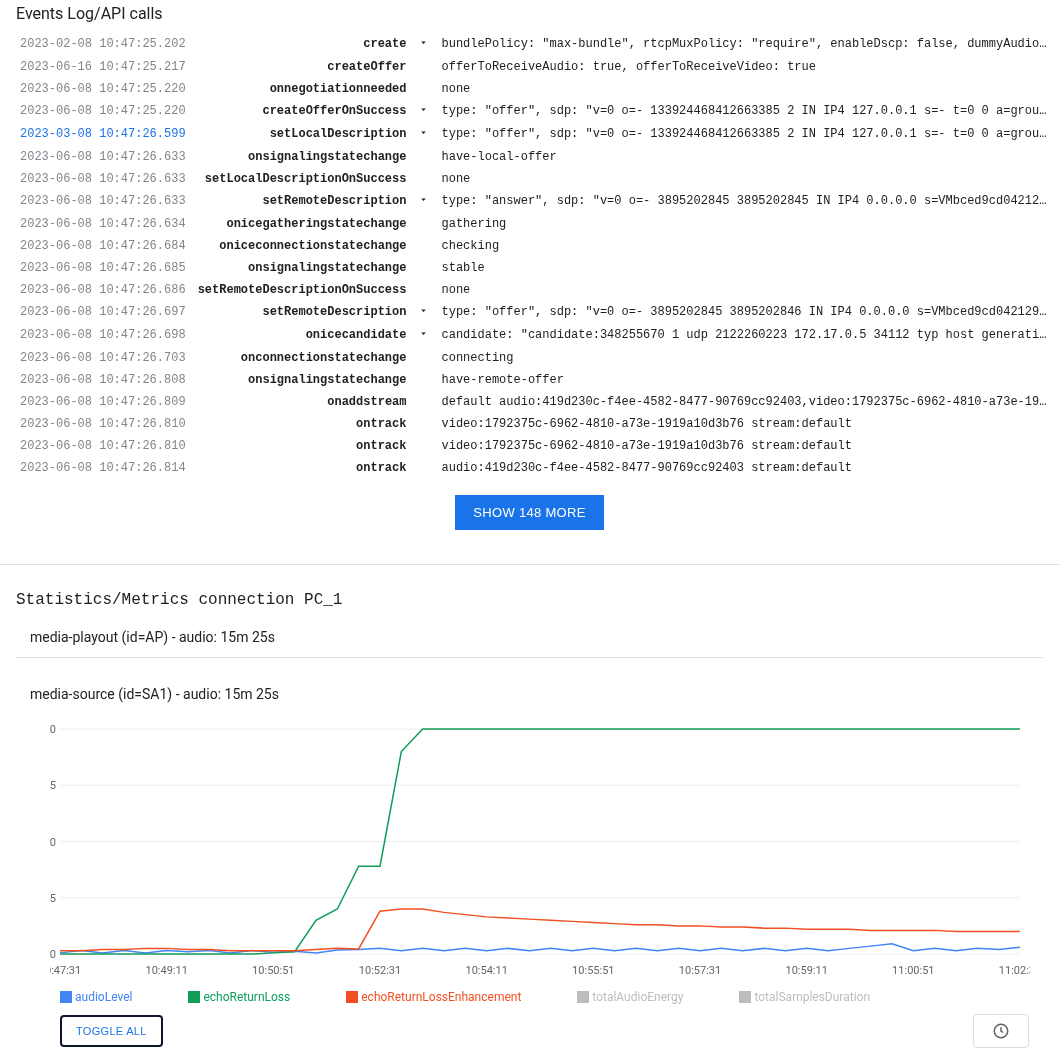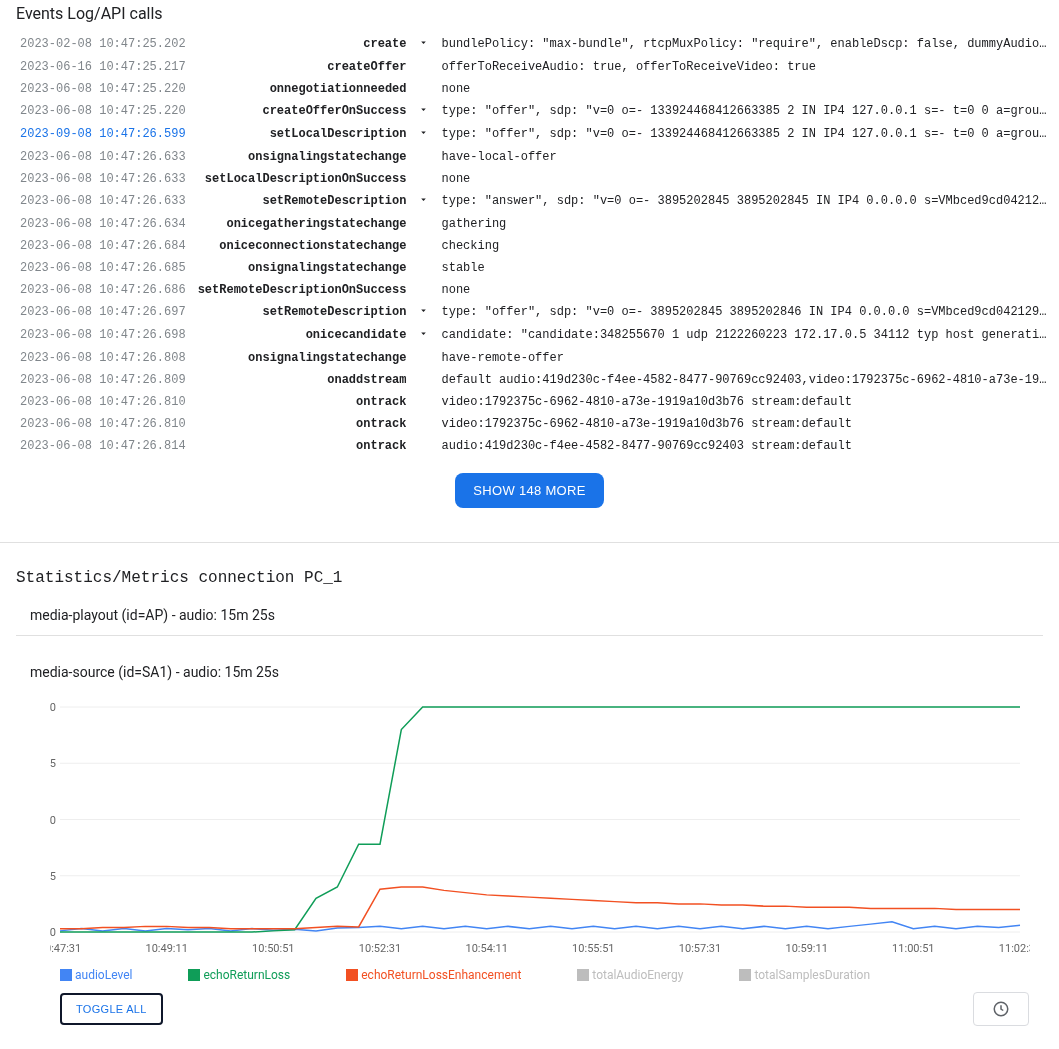--- a/index.html
+++ b/index.html
@@ -53,21 +53,21 @@
   color: #1a73e8;
 }
 .show-more-wrap {
   text-align: center;
   padding: 16px 0;
 }
 .show-more-btn {
   background: #1a73e8;
   color: #fff;
   border: none;
-  border-radius: 8px;
+  border-radius: 0;
   padding: 10px 18px;
   font-size: 13px;
   font-weight: 500;
   letter-spacing: 0.3px;
   cursor: pointer;
 }
 .divider {
   border: none;
   border-top: 1px solid #e0e0e0;
   margin: 18px 0;
@@ -178,21 +178,21 @@
       </tr>
       <tr>
         <td class="col-time">2023-06-08 10:47:25.220</td>
         <td class="col-event">createOfferOnSuccess</td>
         <td class="col-arrow"><svg width="11" height="11" viewBox="0 0 24 24" fill="#202124">
             <path d="M7 10l5 5 5-5z"></path>
           </svg></td>
         <td class="col-detail">type: "offer", sdp: "v=0 o=- 133924468412663385 2 IN IP4 127.0.0.1 s=- t=0 0 a=group:BUNDLE 0 …</td>
       </tr>
       <tr class="highlight-row">
-        <td class="col-time">2023-09-08 10:47:26.599</td>
+        <td class="col-time">2023-03-08 10:47:26.599</td>
         <td class="col-event">setLocalDescription</td>
         <td class="col-arrow"><svg width="11" height="11" viewBox="0 0 24 24" fill="#202124">
             <path d="M7 10l5 5 5-5z"></path>
           </svg></td>
         <td class="col-detail">type: "offer", sdp: "v=0 o=- 133924468412663385 2 IN IP4 127.0.0.1 s=- t=0 0 a=group:BUNDLE 0 …</td>
       </tr>
       <tr>
         <td class="col-time">2023-06-08 10:47:26.633</td>
         <td class="col-event">onsignalingstatechange</td>
         <td class="col-arrow"></td>
@@ -244,20 +244,26 @@
           </svg></td>
         <td class="col-detail">type: "offer", sdp: "v=0 o=- 3895202845 3895202846 IN IP4 0.0.0.0 s=VMbced9cd042129535909692df…</td>
       </tr>
       <tr>
         <td class="col-time">2023-06-08 10:47:26.698</td>
         <td class="col-event">onicecandidate</td>
         <td class="col-arrow"><svg width="11" height="11" viewBox="0 0 24 24" fill="#202124">
             <path d="M7 10l5 5 5-5z"></path>
           </svg></td>
         <td class="col-detail">candidate: "candidate:348255670 1 udp 2122260223 172.17.0.5 34112 typ host generation 0 ufrag …</td>
+      </tr>
+      <tr>
+        <td class="col-time">2023-06-08 10:47:26.703</td>
+        <td class="col-event">onconnectionstatechange</td>
+        <td class="col-arrow"></td>
+        <td class="col-detail">connecting</td>
       </tr>
       <tr>
         <td class="col-time">2023-06-08 10:47:26.808</td>
         <td class="col-event">onsignalingstatechange</td>
         <td class="col-arrow"></td>
         <td class="col-detail">have-remote-offer</td>
       </tr>
       <tr>
         <td class="col-time">2023-06-08 10:47:26.809</td>
         <td class="col-event">onaddstream</td>

